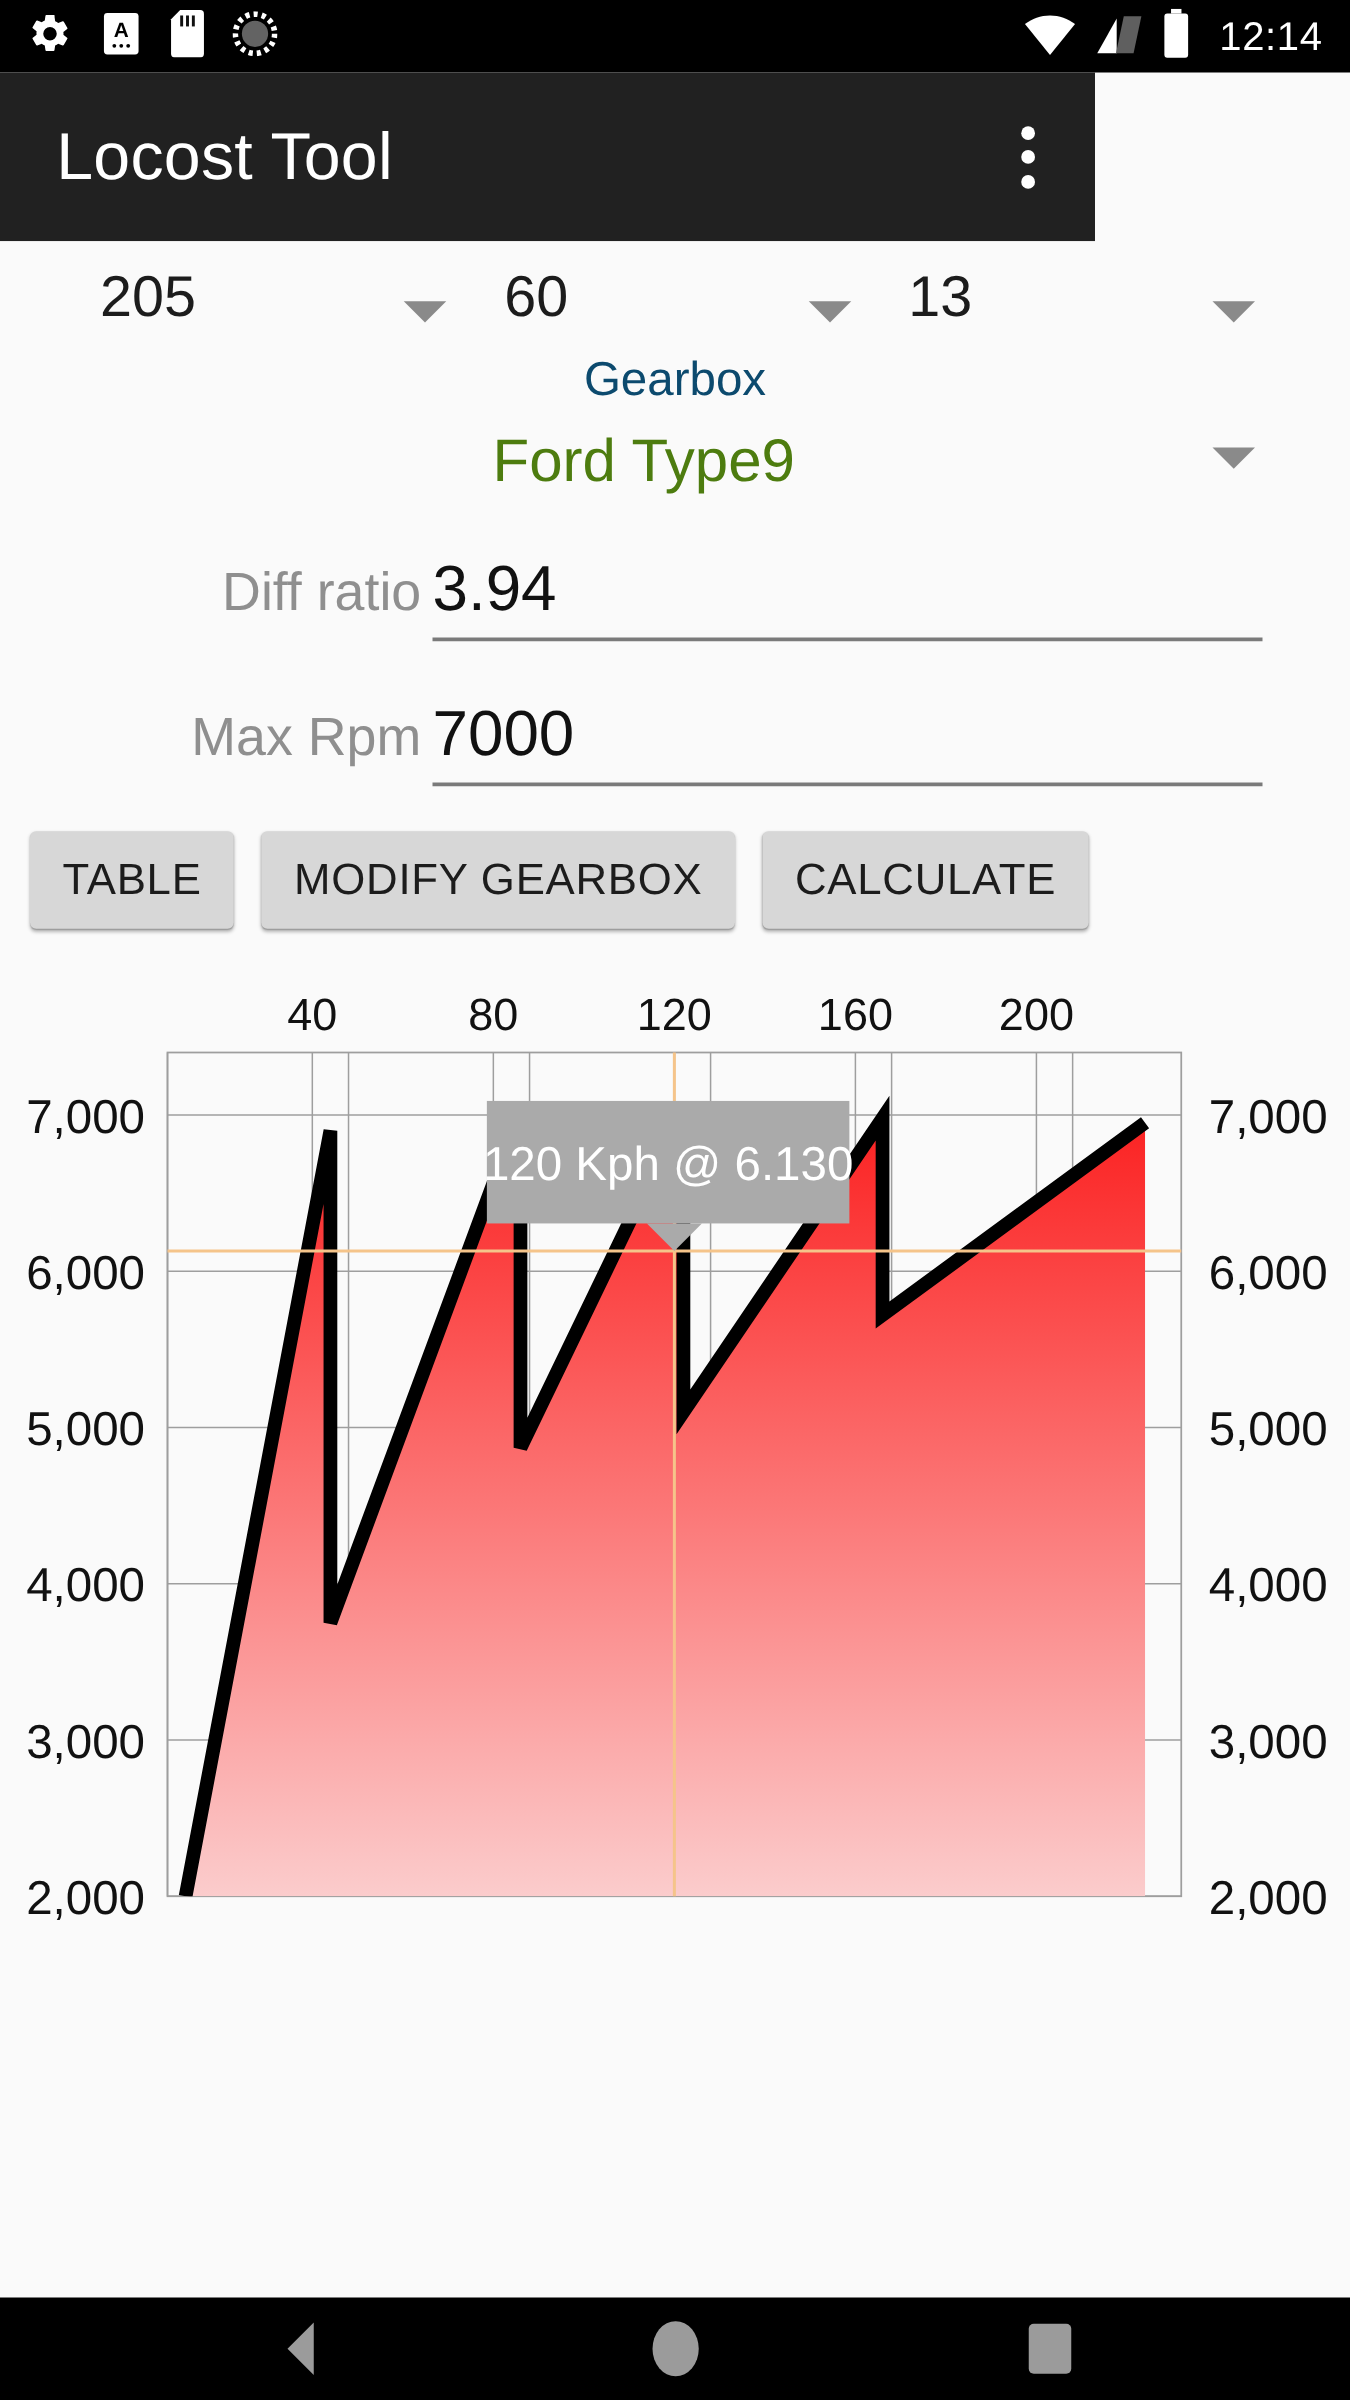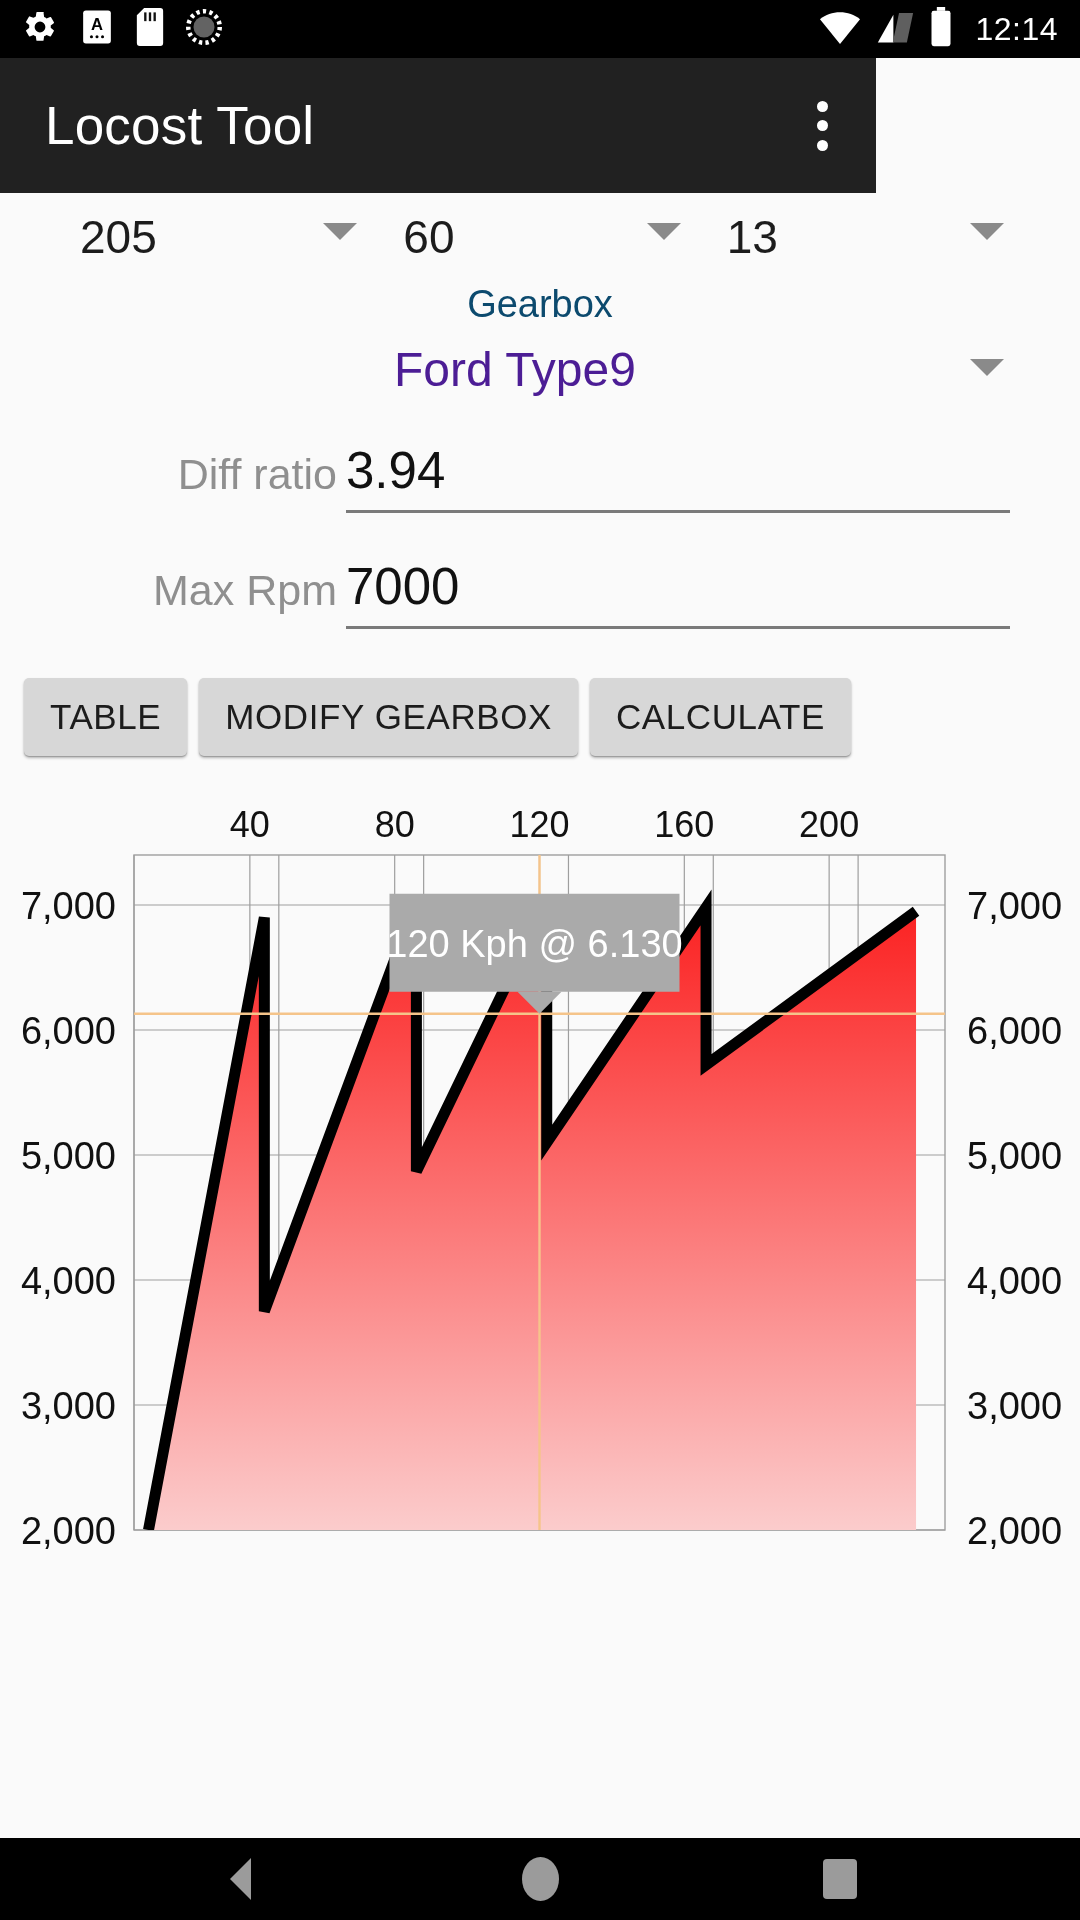--- a/index.html
+++ b/index.html
@@ -43,21 +43,21 @@
     background: #fafafa;
   }
 
   
   .tyre-row {
     display: flex; align-items: center;
     padding: 10px 30px 0 80px;
     height: 78px;
   }
   .spinner {
-    display: flex; align-items: center; flex: 1 1 0; min-width: 0; gap: 16px;
+    display: flex; align-items: flex-end; flex: 1 1 0; min-width: 0; gap: 16px;
   }
   .spinner .val {
     font-size: 46px; color: #1c1c1c; white-space: nowrap;
   }
   .spinner .caret {
     margin-left: auto; margin-right: 46px;
     width: 0; height: 0;
     border-left: 17px solid transparent;
     border-right: 17px solid transparent;
     border-top: 17px solid #8a8a8a;
@@ -66,21 +66,21 @@
 
   
   .gearbox-label {
     text-align: center; font-size: 38px; color: #0c4a6e; margin-top: 12px;
   }
   .gearbox-row {
     display: flex; align-items: baseline;
     padding: 0 30px 0 0; margin-top: 16px;
   }
   .gearbox-val {
-    flex: 1; text-align: center; font-size: 48px; color: #4c1d95;
+    flex: 1; text-align: center; font-size: 48px; color: #4d7c0f;
     padding-left: 60px;
   }
   .gearbox-row .caret {
     width: 0; height: 0;
     border-left: 17px solid transparent;
     border-right: 17px solid transparent;
     border-top: 17px solid #8a8a8a;
     margin-right: 46px; position: relative; top: -10px;
   }
 
@@ -94,22 +94,22 @@
   }
   .field-input {
     flex: 1; border: none; border-bottom: 3px solid #7a7a7a;
     background: transparent; font-size: 51px; color: #111;
     font-family: "Liberation Sans", sans-serif;
     padding: 0 0 10px 0; outline: none;
   }
 
   
   .btn-row {
-    display: flex; align-items: center; gap: 12px;
-    padding: 0 24px; margin-top: 49px;
+    display: flex; align-items: center; gap: 22px;
+    padding: 0 24px; margin-top: 36px;
   }
   .btn {
     background: #d7d7d7; color: #1c1c1c;
     border: none; border-radius: 5px;
     font-family: "Liberation Sans", sans-serif;
     font-size: 35px; letter-spacing: .6px;
     padding: 19px 26px;
     box-shadow: 0 2px 3px rgba(0,0,0,.28), 0 1px 1px rgba(0,0,0,.18);
     white-space: nowrap;
   }

